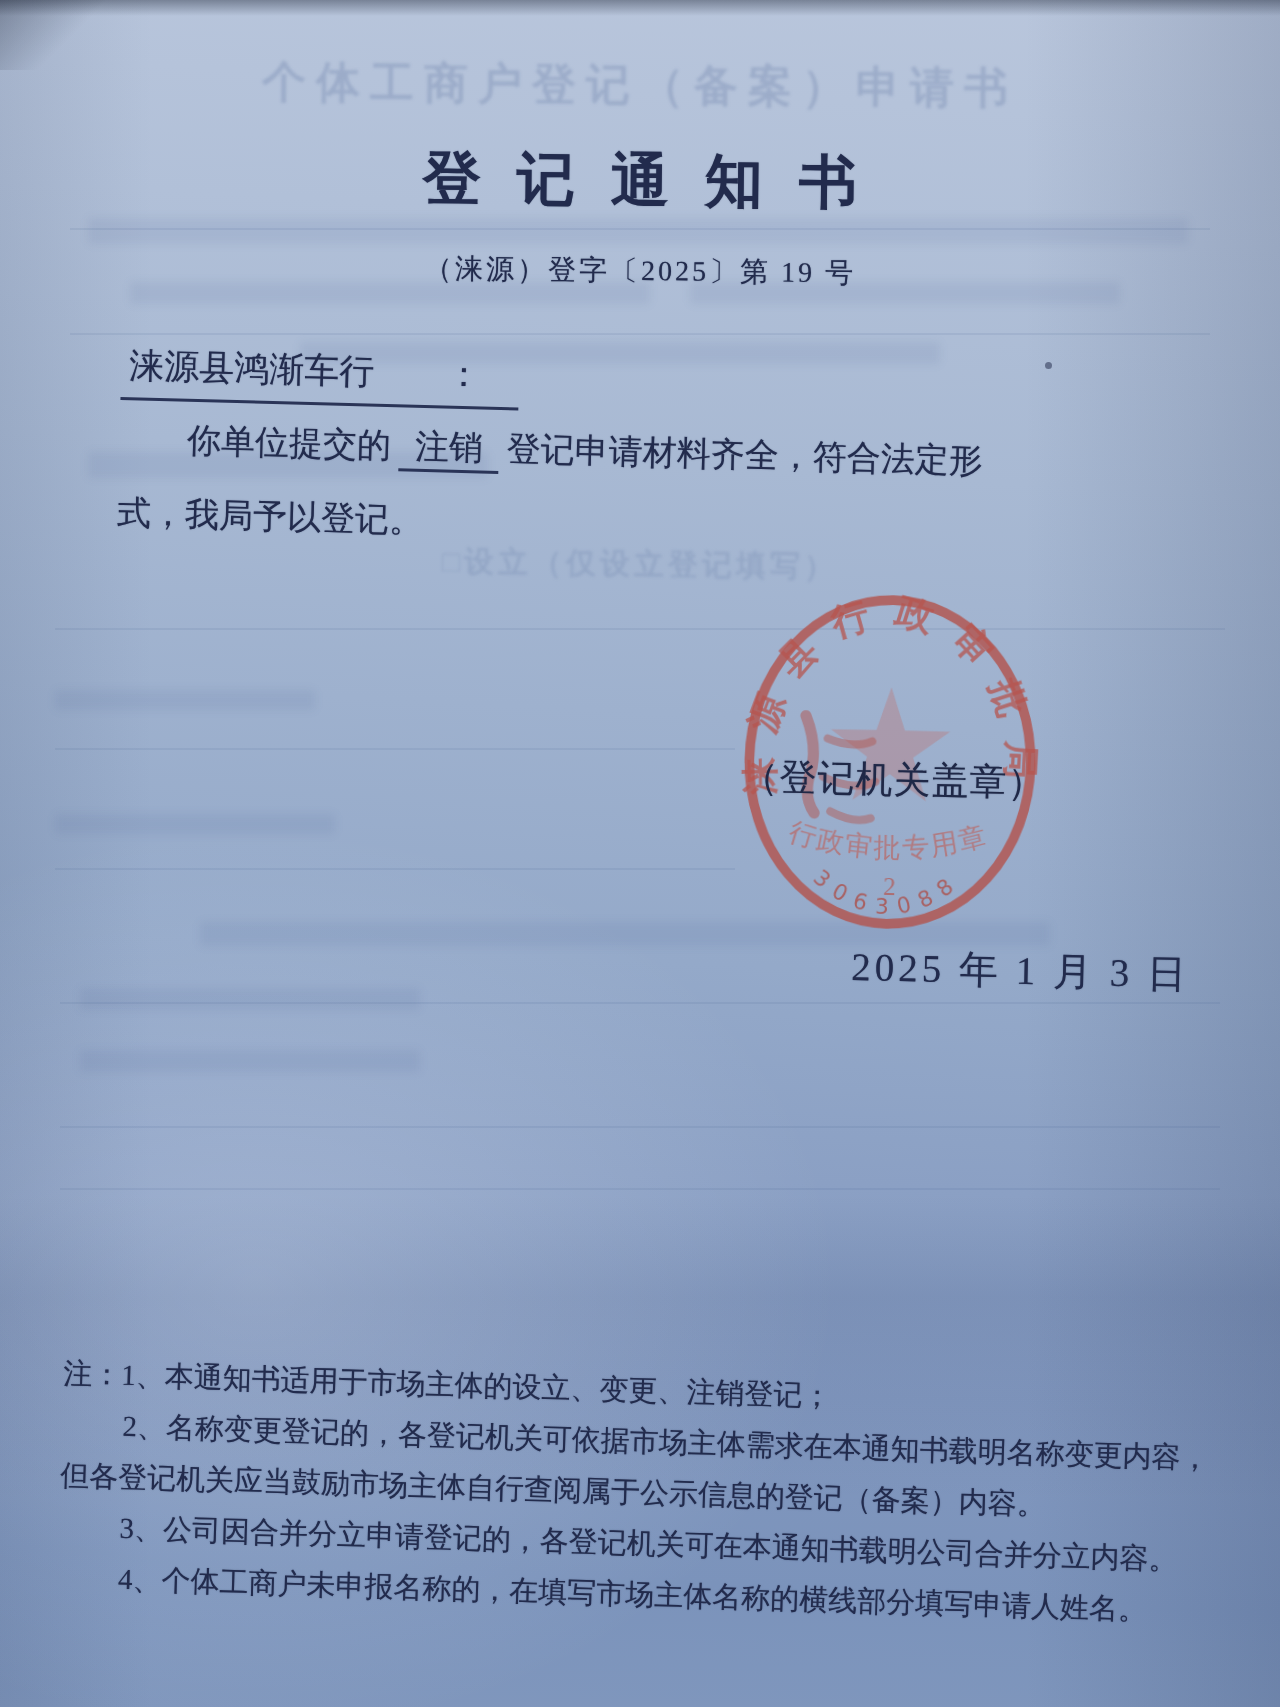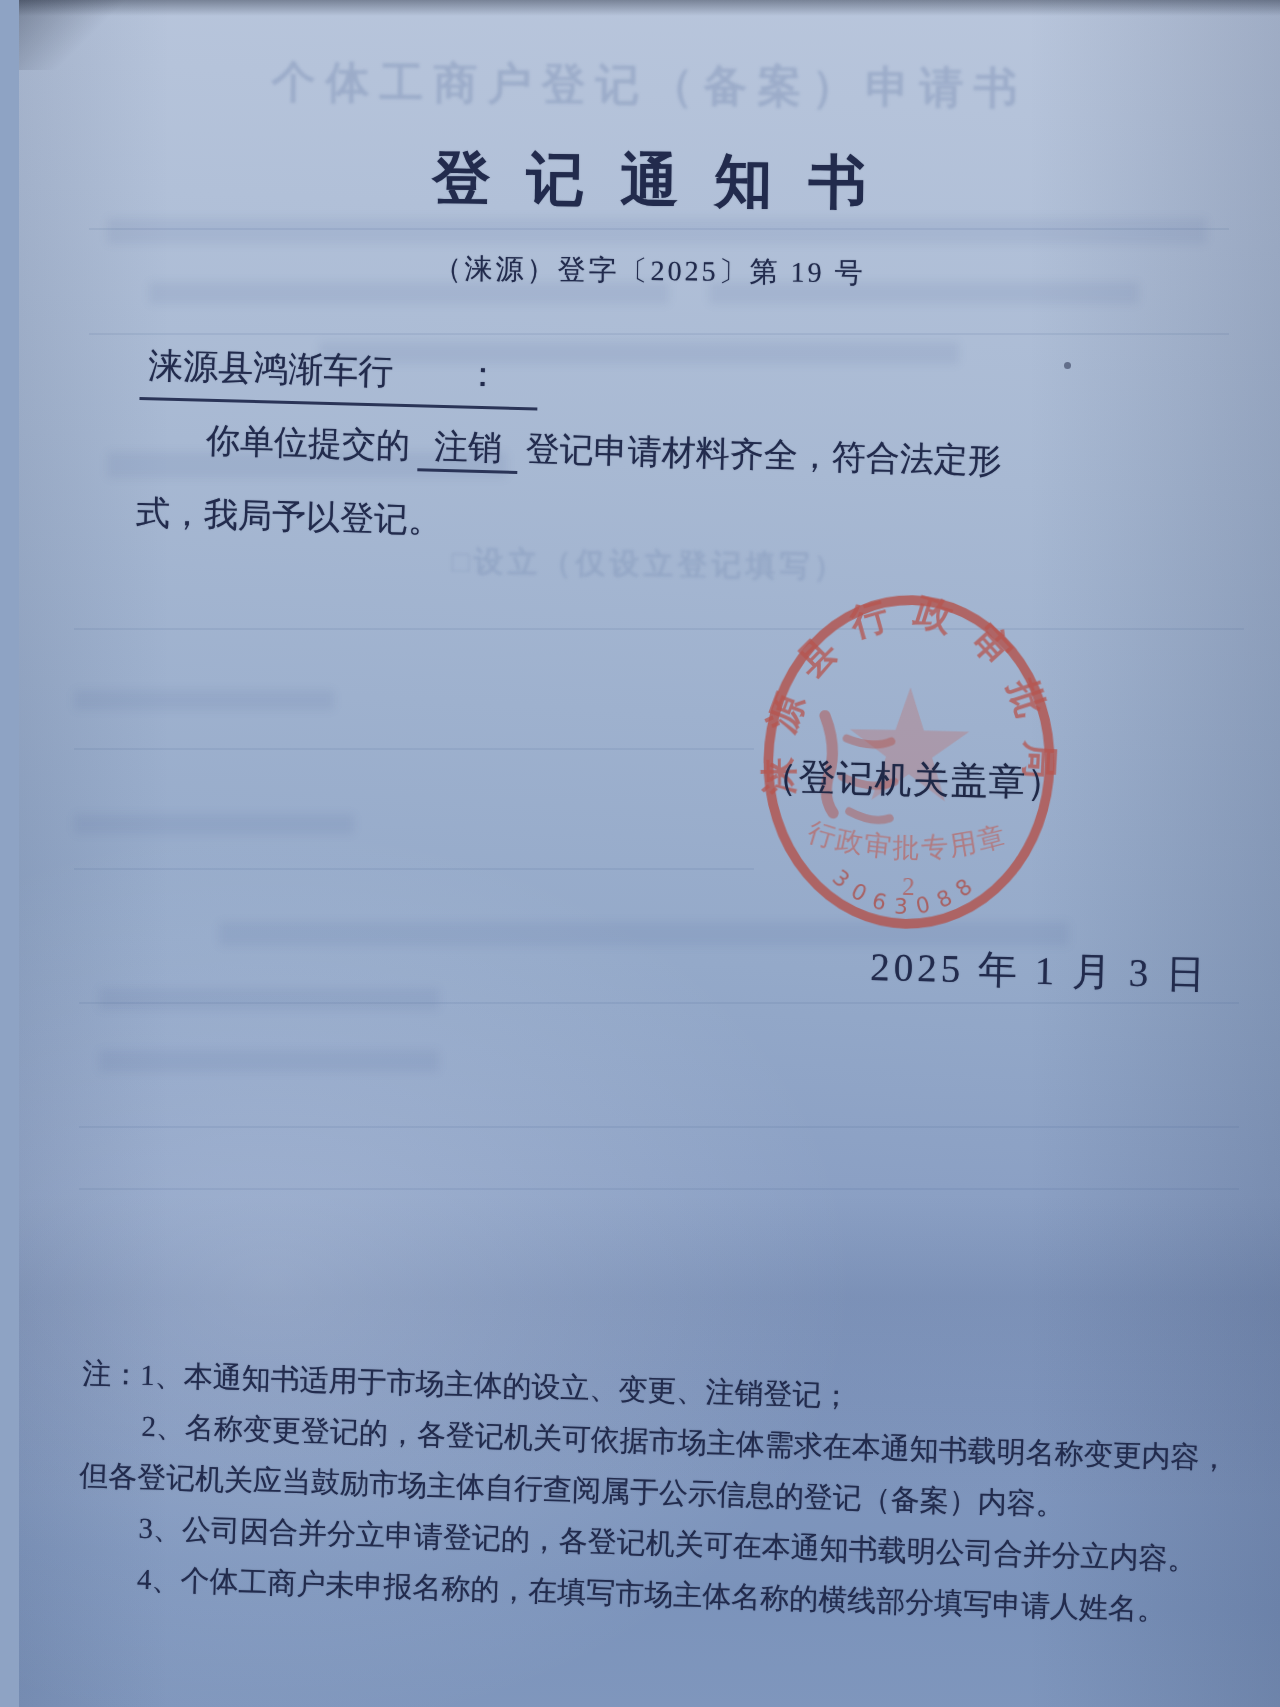--- a/index.html
+++ b/index.html
@@ -8,21 +8,20 @@
     font-family:"Liberation Serif","DejaVu Serif",serif;
     background:#8ea3c4;
   }
   .photo{
     position:absolute;inset:0;
     background:
       radial-gradient(900px 700px at 20% 75%, rgba(240,246,255,0.22), rgba(240,246,255,0) 65%),
       linear-gradient(90deg, rgba(25,40,75,0.10) 0%, rgba(25,40,75,0) 12%, rgba(25,40,75,0) 80%, rgba(25,40,75,0.16) 100%),
       linear-gradient(180deg, rgba(20,40,85,0) 70%, rgba(20,40,85,0.09) 76%, rgba(20,40,85,0.05) 81%, rgba(20,40,85,0) 88%),
       linear-gradient(183deg, #b9c6dc 0%, #b1c0d8 14%, #a8b9d3 28%, #9eb1ce 42%, #94a9c9 56%, #8ba0c4 68%, #8197be 80%, #7b93bb 91%, #8097bd 100%);
-    margin-left: 19px;
   }
   .edge-top{position:absolute;left:0;top:0;right:0;height:16px;
     background:linear-gradient(180deg, rgba(15,22,38,0.38), rgba(15,22,38,0));}
   .corner-tl{position:absolute;left:0;top:0;width:110px;height:70px;
     background:linear-gradient(135deg, rgba(15,22,38,0.30), rgba(15,22,38,0) 60%);}
   .ink{color:#222b4d;text-shadow:0 0 1.2px rgba(30,40,70,0.55);position:absolute;}
   .gline{position:absolute;height:2px;background:rgba(60,85,140,0.10);}
   .smudge{position:absolute;background:rgba(62,84,136,0.085);filter:blur(4px);border-radius:4px;}
   .ghost{position:absolute;color:rgba(55,80,135,0.20);filter:blur(1.8px);font-weight:700;}
   .ghost-title{left:0;right:0;top:56px;text-align:center;font-size:44px;letter-spacing:10px;transform:rotate(0.5deg);}

